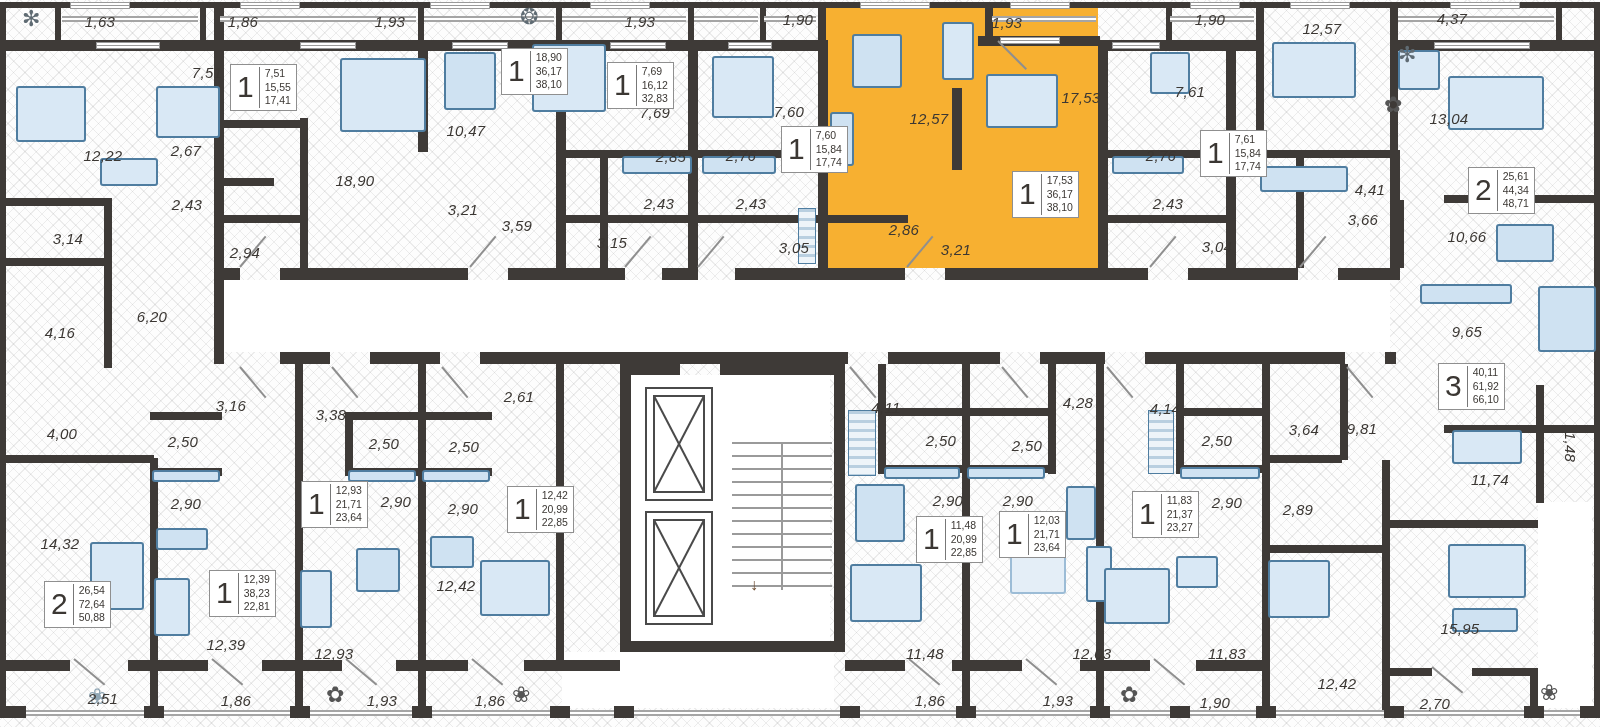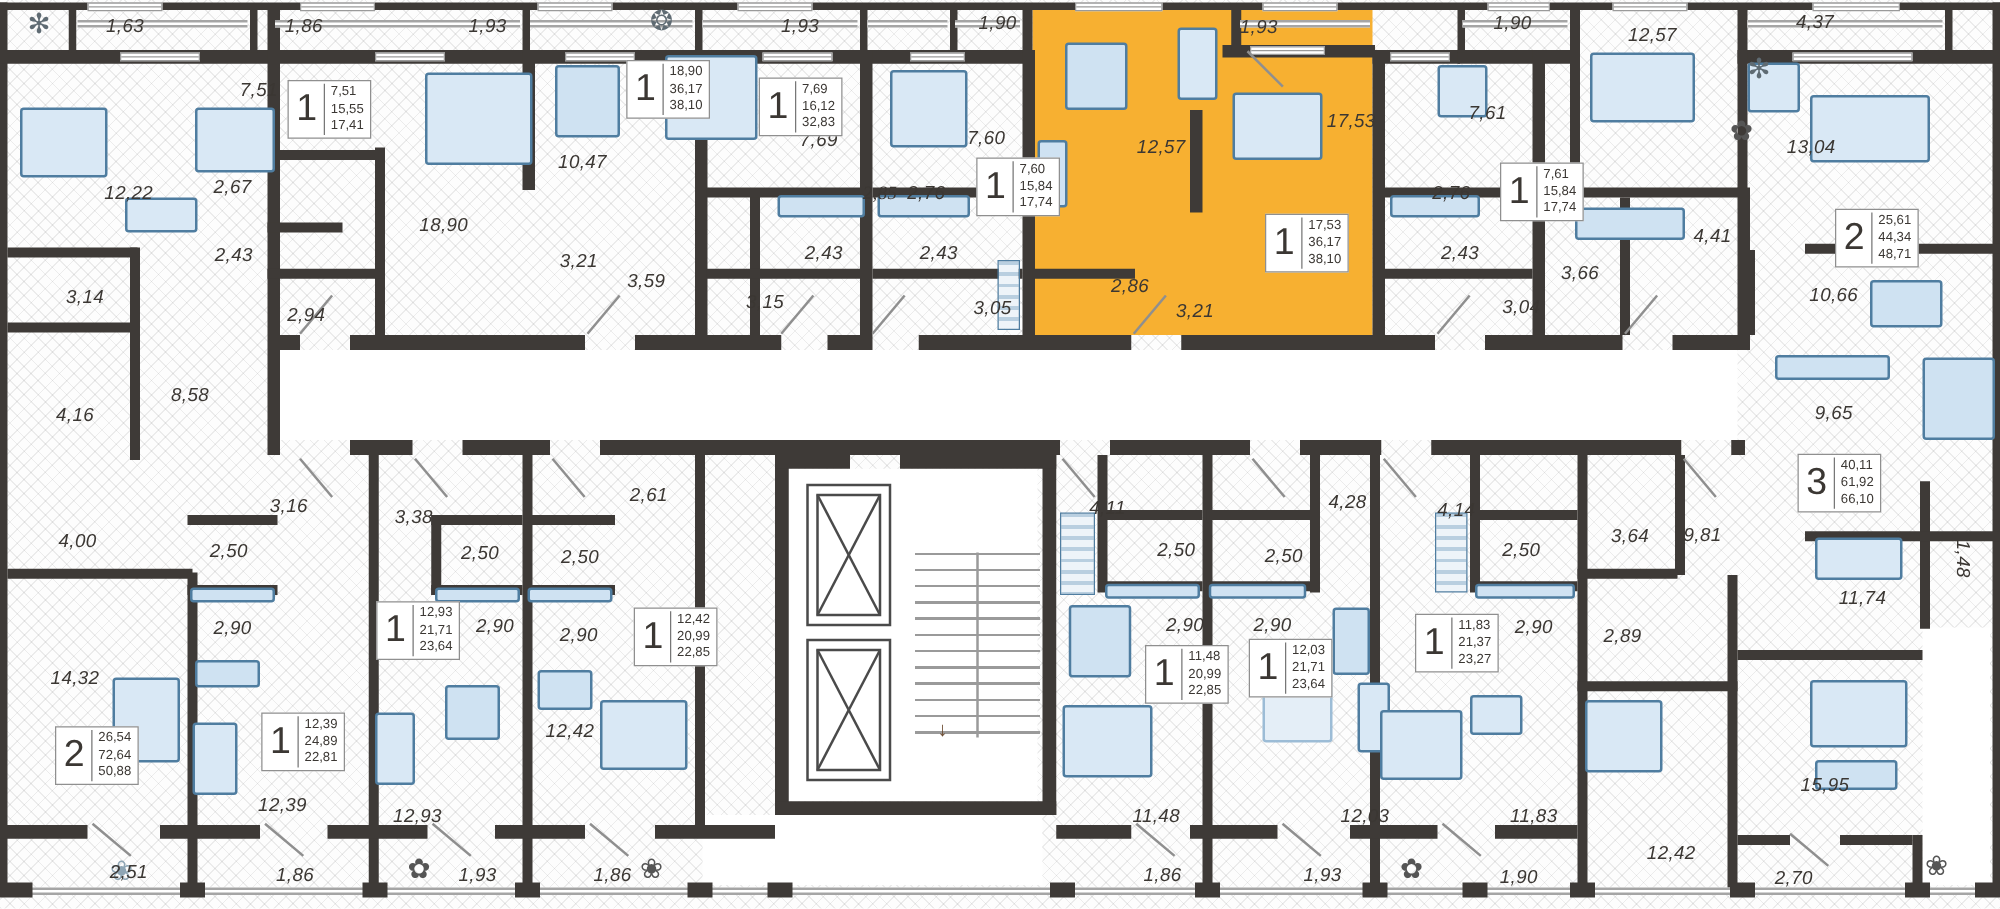--- a/index.html
+++ b/index.html
@@ -353,41 +353,41 @@
       <span class="room-label" style="left: 103px; top: 155px; color: rgb(59, 55, 51);">12,22</span>
       <span class="room-label" style="left: 186px; top: 150px; color: rgb(59, 55, 51);">2,67</span>
       <span class="room-label" style="left: 187px; top: 204px; color: rgb(59, 55, 51);">2,43</span>
       <span class="room-label" style="left: 68px; top: 238px; color: rgb(59, 55, 51);">3,14</span>
       <span class="room-label" style="left: 245px; top: 252px; color: rgb(59, 55, 51);">2,94</span>
       <span class="room-label" style="left: 355px; top: 180px; color: rgb(59, 55, 51);">18,90</span>
       <span class="room-label" style="left: 466px; top: 130px; color: rgb(59, 55, 51);">10,47</span>
       <span class="room-label" style="left: 463px; top: 209px; color: rgb(59, 55, 51);">3,21</span>
       <span class="room-label" style="left: 517px; top: 225px; color: rgb(59, 55, 51);">3,59</span>
       <span class="room-label" style="left: 655px; top: 112px; color: rgb(59, 55, 51);">7,69</span>
-      <span class="room-label" style="left: 704px; top: 156px; color: rgb(59, 55, 51); font-family: Liberation Serif, serif;">2,85</span>
+      <span class="room-label" style="left: 671px; top: 156px; color: rgb(59, 55, 51);">2,85</span>
       <span class="room-label" style="left: 659px; top: 203px; color: rgb(59, 55, 51);">2,43</span>
       <span class="room-label" style="left: 612px; top: 242px; color: rgb(59, 55, 51);">3,15</span>
       <span class="room-label" style="left: 789px; top: 111px; color: rgb(59, 55, 51);">7,60</span>
       <span class="room-label" style="left: 741px; top: 155px; color: rgb(59, 55, 51);">2,76</span>
       <span class="room-label" style="left: 751px; top: 203px; color: rgb(59, 55, 51);">2,43</span>
       <span class="room-label" style="left: 794px; top: 247px; color: rgb(59, 55, 51);">3,05</span>
       <span class="room-label" style="left: 929px; top: 118px; color: rgb(59, 55, 51);">12,57</span>
       <span class="room-label" style="left: 1081px; top: 97px; color: rgb(59, 55, 51);">17,53</span>
       <span class="room-label" style="left: 904px; top: 229px; color: rgb(59, 55, 51);">2,86</span>
       <span class="room-label" style="left: 956px; top: 249px; color: rgb(59, 55, 51);">3,21</span>
       <span class="room-label" style="left: 1190px; top: 91px; color: rgb(59, 55, 51);">7,61</span>
       <span class="room-label" style="left: 1161px; top: 155px; color: rgb(59, 55, 51);">2,76</span>
       <span class="room-label" style="left: 1168px; top: 203px; color: rgb(59, 55, 51);">2,43</span>
       <span class="room-label" style="left: 1217px; top: 246px; color: rgb(59, 55, 51);">3,04</span>
       <span class="room-label" style="left: 1449px; top: 118px; color: rgb(59, 55, 51);">13,04</span>
       <span class="room-label" style="left: 1370px; top: 189px; color: rgb(59, 55, 51);">4,41</span>
-      <span class="room-label" style="left: 1264px; top: 219px; color: rgb(59, 55, 51); text-align: center;">3,66</span>
+      <span class="room-label" style="left: 1363px; top: 219px; color: rgb(59, 55, 51); text-align: center;">3,66</span>
       <span class="room-label" style="left: 1467px; top: 236px; color: rgb(59, 55, 51);">10,66</span>
       <span class="room-label" style="left: 1467px; top: 331px; color: rgb(59, 55, 51);">9,65</span>
-      <span class="room-label" style="left: 152px; top: 316px; color: rgb(59, 55, 51);">8,58</span>
+      <span class="room-label" style="left: 152px; top: 316px; color: rgb(59, 55, 51);">6,20</span>
       <span class="room-label" style="left: 60px; top: 332px; color: rgb(59, 55, 51);">4,16</span>
       <span class="room-label" style="left: 62px; top: 433px; color: rgb(59, 55, 51);">4,00</span>
       <span class="room-label" style="left: 231px; top: 405px; color: rgb(59, 55, 51);">3,16</span>
       <span class="room-label" style="left: 331px; top: 414px; color: rgb(59, 55, 51);">3,38</span>
       <span class="room-label" style="left: 519px; top: 396px; color: rgb(59, 55, 51);">2,61</span>
       <span class="room-label" style="left: 886px; top: 407px; color: rgb(59, 55, 51);">4,11</span>
       <span class="room-label" style="left: 1078px; top: 402px; color: rgb(59, 55, 51);">4,28</span>
       <span class="room-label" style="left: 1165px; top: 408px; color: rgb(59, 55, 51);">4,14</span>
       <span class="room-label" style="left: 1362px; top: 428px; color: rgb(59, 55, 51);">9,81</span>
       <span class="room-label" style="left: 1304px; top: 429px; color: rgb(59, 55, 51);">3,64</span>
@@ -494,21 +494,21 @@
         <span class="vals">
           <span>26,54</span>
           <span>72,64</span>
           <span>50,88</span>
         </span>
       </div>
       <div class="unit-card" style="left: 209px; top: 570px;">
         <span class="digit">1</span>
         <span class="vals">
           <span>12,39</span>
-          <span>24,89</span>
+          <span>38,23</span>
           <span>22,81</span>
         </span>
       </div>
       <div class="unit-card" style="left: 301px; top: 481px;">
         <span class="digit">1</span>
         <span class="vals">
           <span>12,93</span>
           <span>21,71</span>
           <span>23,64</span>
         </span>

